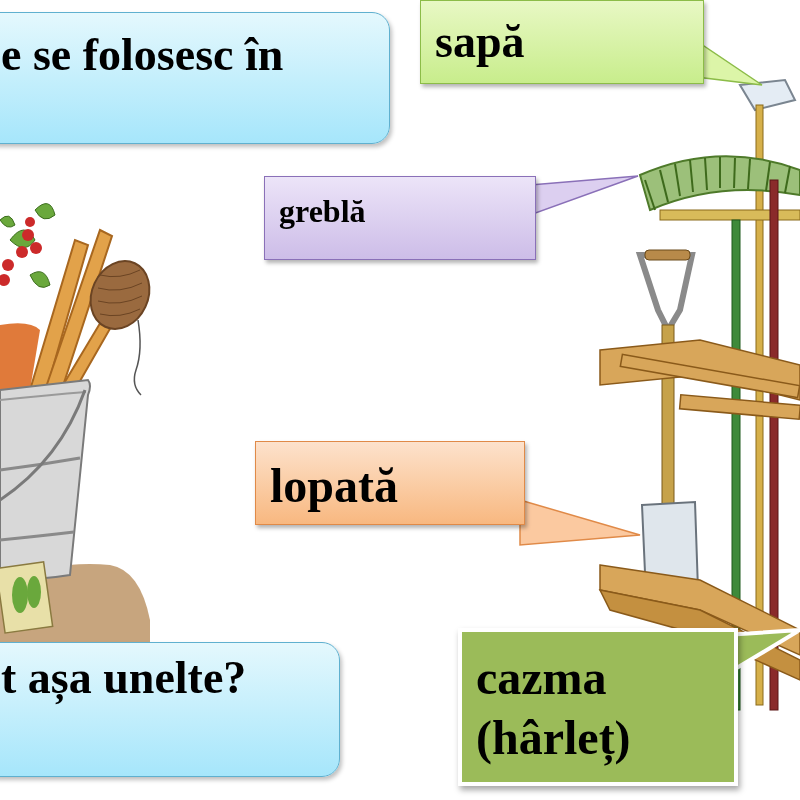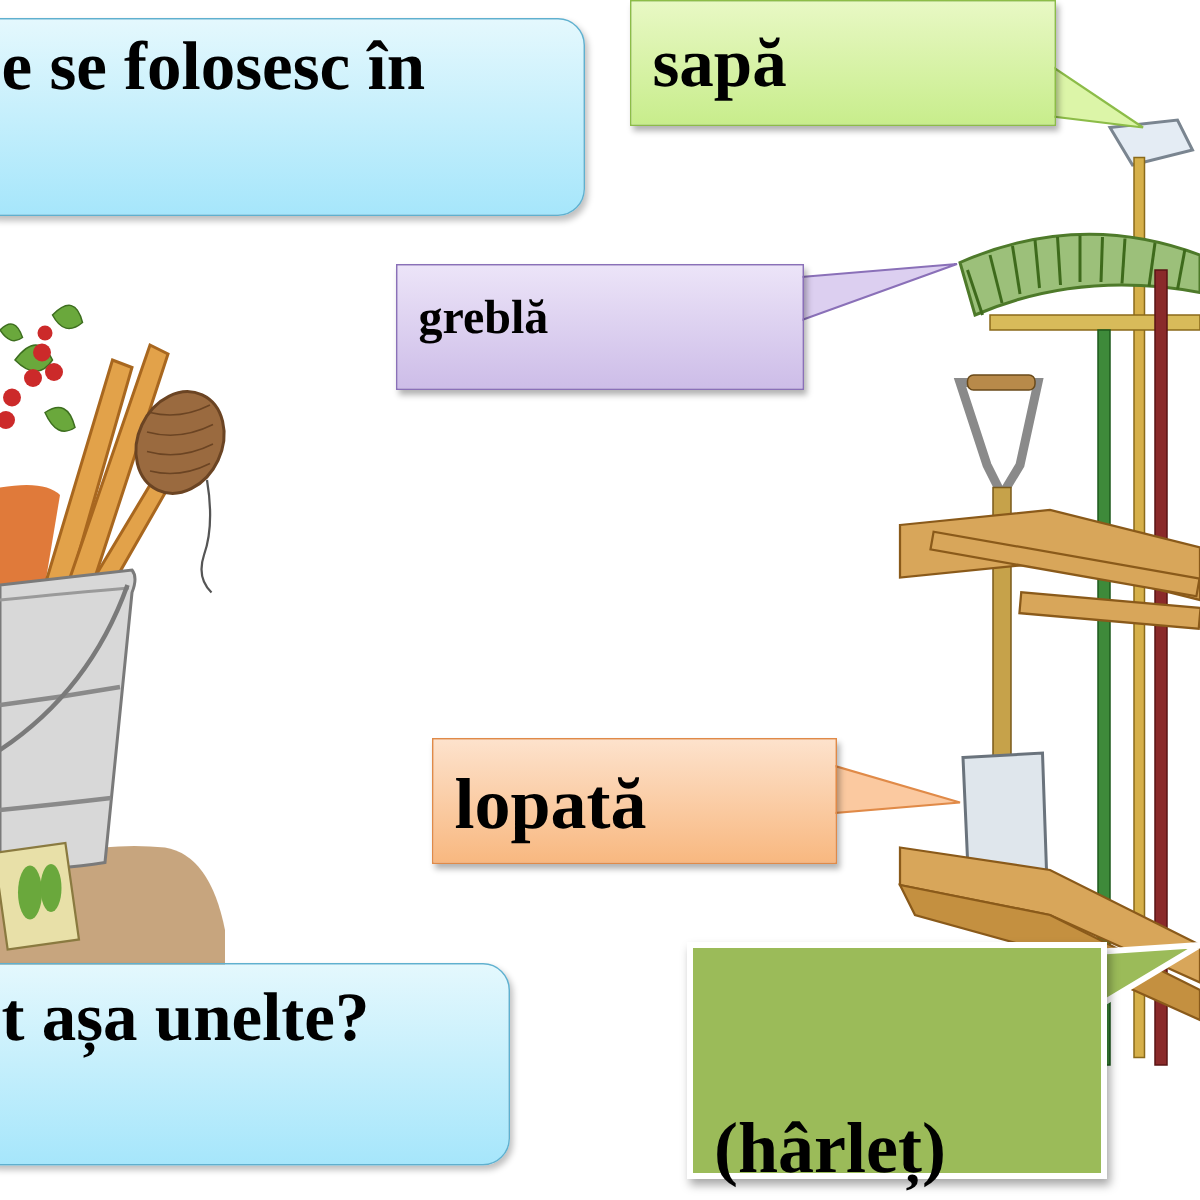--- a/index.html
+++ b/index.html
@@ -107,21 +107,21 @@
     <rect x="100" y="330" width="120" height="14" transform="rotate(5 160 337)"></rect>
   </g>
 
   <path d="M62 435 L115 432 L118 520 L66 525 Z" fill="#dfe6ec" stroke="#6a737c" stroke-width="2"></path>
 
   <path d="M20 495 L120 510 L220 560 L220 585 L120 540 L20 520 Z" fill="#d8a65a" stroke="#8a5a1a" stroke-width="1.5"></path>
   <path d="M20 520 L120 540 L220 590 L220 610 L120 565 L30 540 Z" fill="#c49040" stroke="#8a5a1a" stroke-width="1.5"></path>
 </svg>
 
 <div class="qbox" style="left:-20px;top:12px;width:408px;height:130px;">
-  <span class="qtext" style="left:20px;top:4px;">e se folosesc în</span>
+  <span class="qtext" style="left:20px;top:15px;">e se folosesc în</span>
 </div>
 
 <div class="qbox" style="left:-20px;top:642px;width:358px;height:133px;">
   <span class="qtext" style="left:20px;top:8px;">t așa unelte?</span>
 </div>
 
 <svg width="120" height="100" style="left:680px;top:40px;" viewBox="0 0 120 100">
   <path d="M0 0 L15 0 L82 45 L0 35 Z" fill="#dcf5a8" stroke="#8cbc48" stroke-width="1.5"></path>
 </svg>
 <div class="callout" style="left:420px;top:0px;width:268px;height:82px;background:linear-gradient(#e8f8c4,#c8ed8c);border:1.5px solid #8cbc48;padding-left:14px;">
@@ -131,22 +131,23 @@
 <svg width="130" height="80" style="left:530px;top:170px;" viewBox="0 0 130 80">
   <path d="M0 15 L108 6 L0 45 Z" fill="#dccff0" stroke="#8a70b8" stroke-width="1.5"></path>
 </svg>
 <div class="callout" style="left:264px;top:176px;width:270px;height:82px;background:linear-gradient(#ece4f8,#cdbde8);border:1.5px solid #8a70b8;">
   <span class="ctext" style="left:14px;top:18px;font-size:32px;">greblă</span>
 </div>
 
 <svg width="130" height="60" style="left:520px;top:495px;" viewBox="0 0 130 60">
   <path d="M0 5 L120 40 L0 50 Z" fill="#fbc9a0" stroke="#e08a48" stroke-width="1.5"></path>
 </svg>
-<div class="callout" style="left:255px;top:492px;width:268px;height:82px;background:linear-gradient(#fde2cc,#f8b880);border:1.5px solid #e08a48;margin-left:33px;">
+<div class="callout" style="left:255px;top:441px;width:268px;height:82px;background:linear-gradient(#fde2cc,#f8b880);border:1.5px solid #e08a48;">
   <span class="ctext" style="left:14px;top:20px;font-size:48px;">lopată</span>
 </div>
 
 <svg width="100" height="100" style="left:725px;top:630px;" viewBox="0 0 100 100">
   <path d="M0 5 L75 0 L0 45 Z" fill="#9bbb59" stroke="#ffffff" stroke-width="4"></path>
 </svg>
 <div class="callout" style="left:458px;top:628px;width:272px;height:150px;background:#9bbb59;border:4px solid #ffffff;box-shadow:2px 4px 6px rgba(0,0,0,0.35);">
-  <span class="ctext" style="left:14px;top:82px;font-size:48px;margin-top:28px;">(hârleț)</span>
+  <span class="ctext" style="left:14px;top:22px;font-size:48px;">cazma</span>
+  <span class="ctext" style="left:14px;top:82px;font-size:48px;">(hârleț)</span>
 </div>
 
 </body></html>

